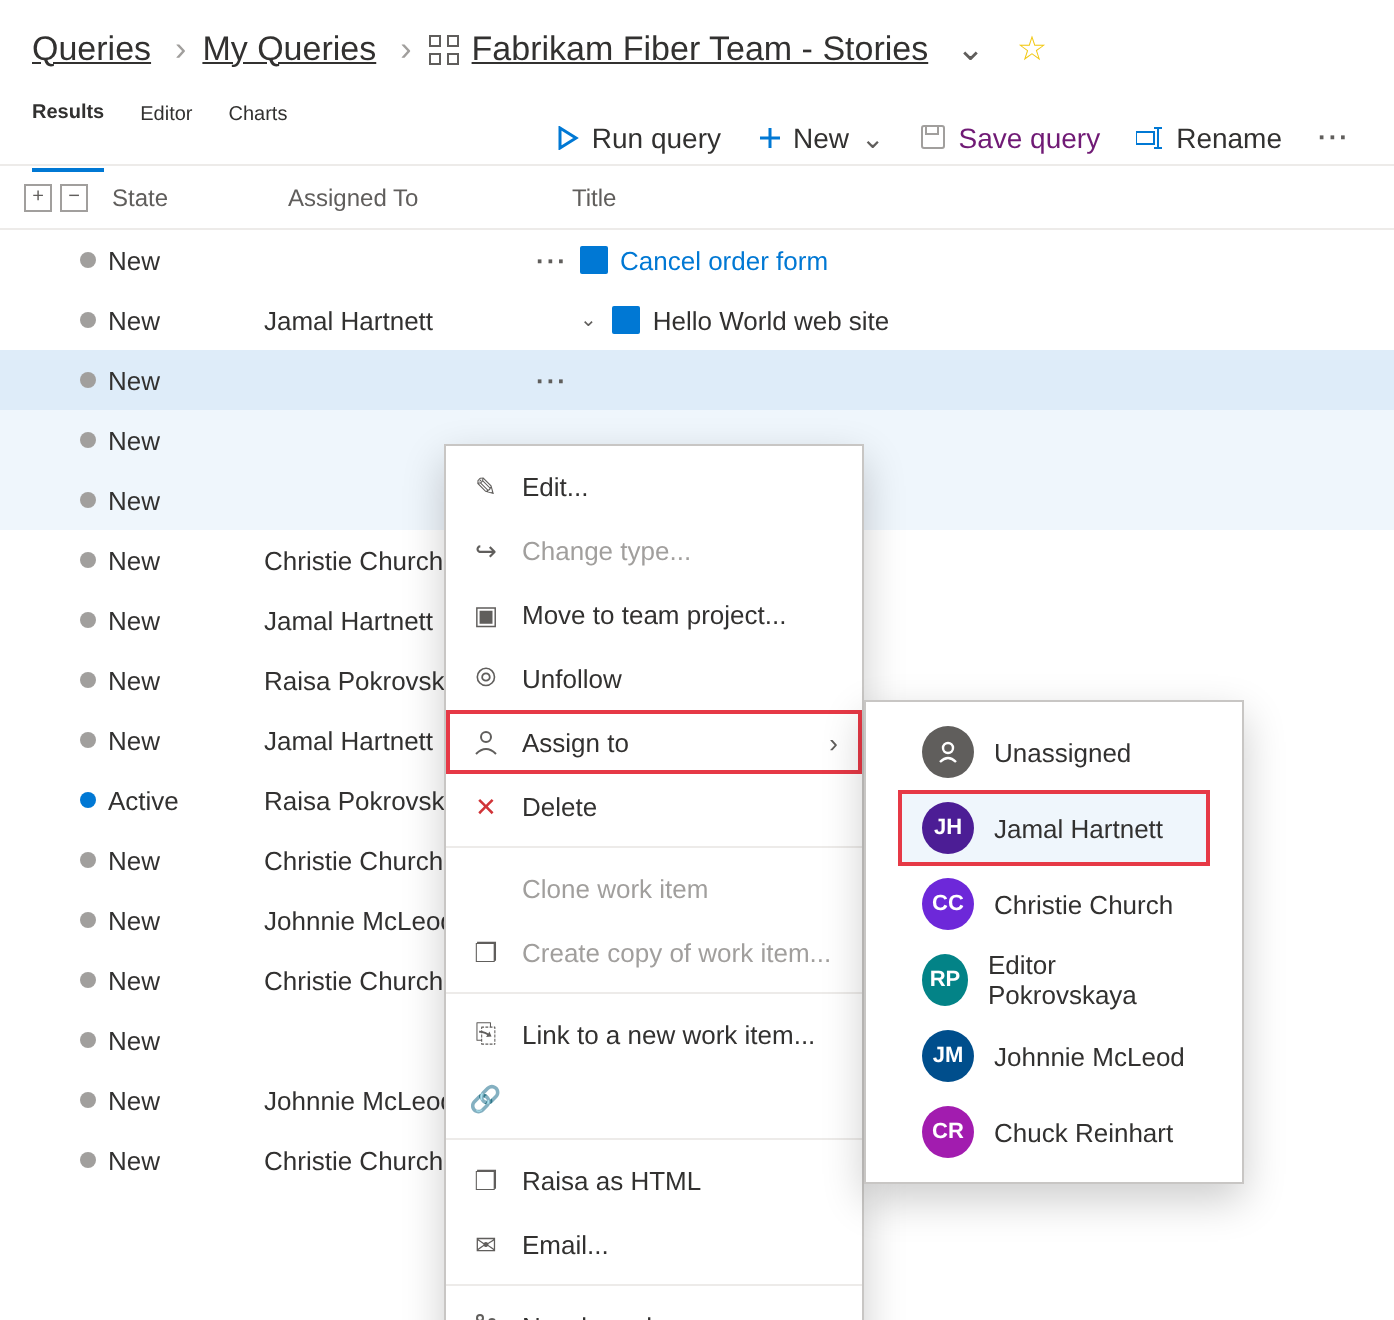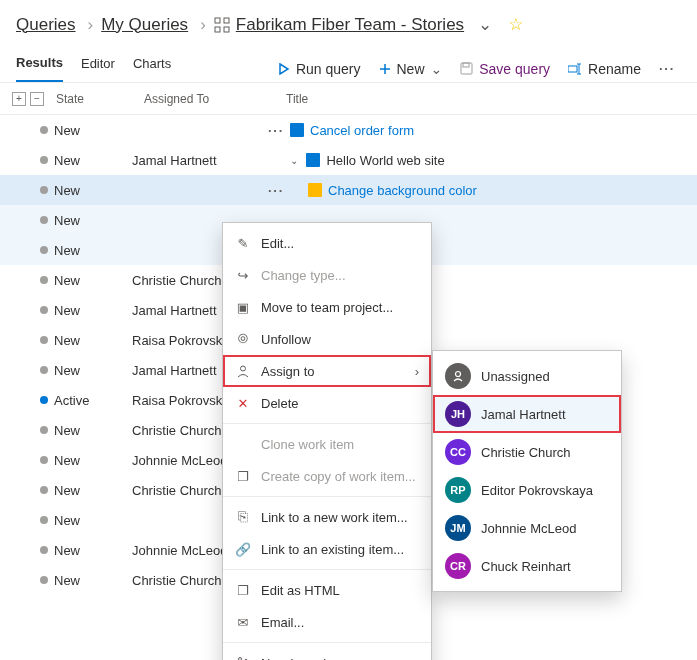--- a/index.html
+++ b/index.html
@@ -29,21 +29,21 @@
   .star { color:#f2c811; margin-left:10px; }
   
   .tabs {
     display:flex;
     gap:18px;
     padding: 10px 16px 0 16px;
     border-bottom:1px solid #edebe9;
     align-items:center;
     height:38px;
   }
-  .tab { font-size:13px; color:#323130; padding-bottom:10px; cursor:pointer; }
+  .tab { font-size:10px; color:#323130; padding-bottom:22px; cursor:pointer; }
   .tab.active { font-weight:600; border-bottom:2px solid #0078d4; }
   .toolbar {
     display:flex;
     gap:6px;
     margin-left:auto;
     align-items:center;
   }
   .tbtn {
     display:flex;
     align-items:center;
@@ -124,21 +124,21 @@
   .mi .sub-arrow { margin-left:auto;color:#605e5c;}
   
   .submenu {
     position:absolute;
     left:432px;
     top:350px;
     width:190px;
     background:#fff;
     border:1px solid #c8c6c4;
     box-shadow:0 8px 20px rgba(0,0,0,0.2);
-    padding:6px 0;
+    padding:6px 16px;
     z-index:11;
   }
   .pi {
     display:flex;
     align-items:center;
     gap:10px;
     height:38px;
     padding:0 12px;
     cursor:pointer;
     font-size:13px;
@@ -249,24 +249,20 @@
         <span class="title-plain">Hello World web site</span>
       </div>
     </div>
     <div class="row sel focus">
       <div class="state-cell">
         <span class="state-dot"></span>
         <span>New</span>
       </div>
       <div class="assigned-cell"></div>
       <div class="rowdots">···</div>
-      <div class="title-cell indent1">
-        <span class="wi-note"></span>
-        <span class="title-link">Change background color</span>
-      </div>
     </div>
     <div class="row sel">
       <div class="state-cell">
         <span class="state-dot"></span>
         <span>New</span>
       </div>
       <div class="assigned-cell"></div>
       <div class="rowdots"></div>
       <div class="title-cell"></div>
     </div>
@@ -430,26 +426,25 @@
     <span class="mico">❐</span>
     <span>Create copy of work item...</span>
   </div>
   <div class="sep-line"></div>
   <div class="mi">
     <span class="mico">⎘</span>
     <span>Link to a new work item...</span>
   </div>
   <div class="mi">
     <span class="mico">🔗</span>
-    <span>Link to an existing item...</span>
   </div>
   <div class="sep-line"></div>
   <div class="mi">
     <span class="mico">❐</span>
-    <span>Edit as HTML</span>
+    <span>Raisa as HTML</span>
   </div>
   <div class="mi">
     <span class="mico">✉</span>
     <span>Email...</span>
   </div>
   <div class="sep-line"></div>
   <div class="mi">
     <span class="mico">
       <svg width="14" height="14" viewBox="0 0 14 14">
           <circle cx="4" cy="3" r="1.5" fill="none" stroke="#605e5c"></circle>

